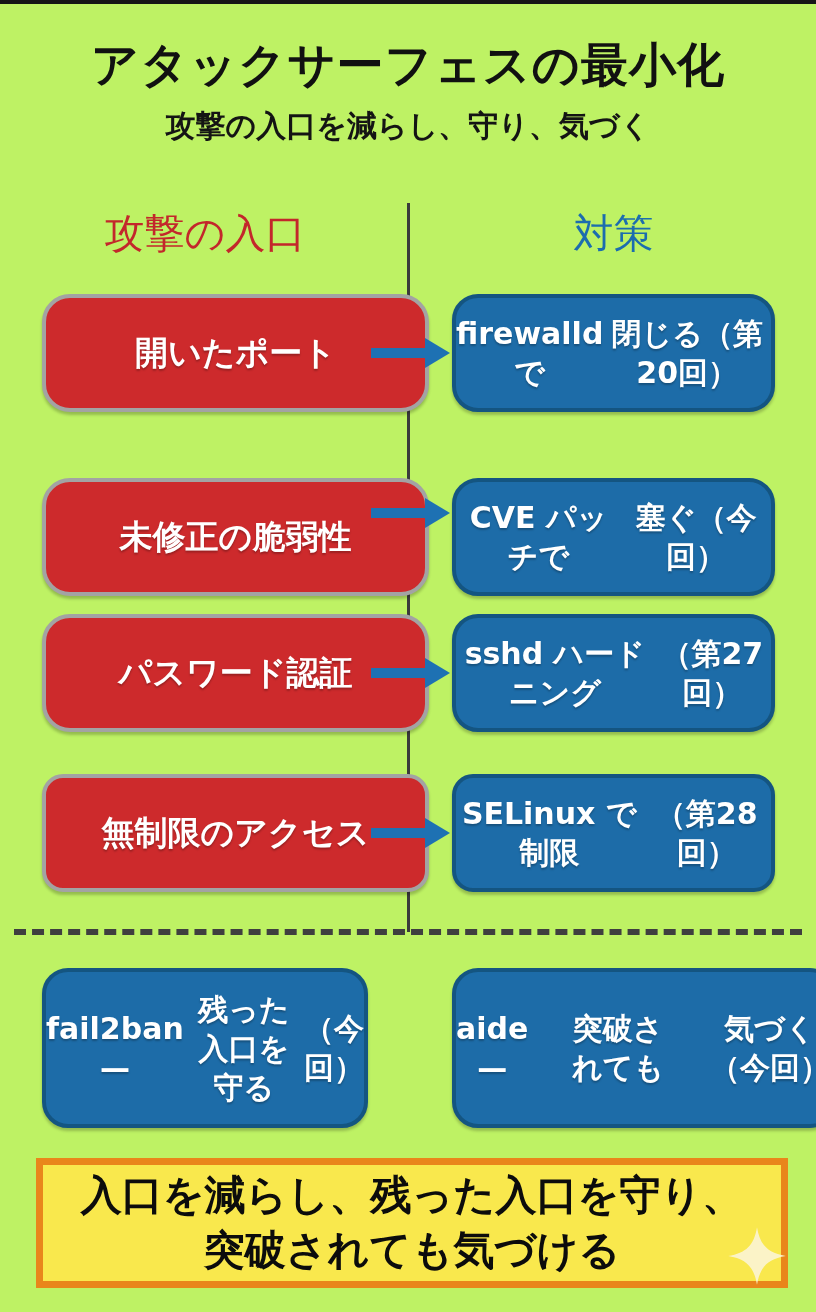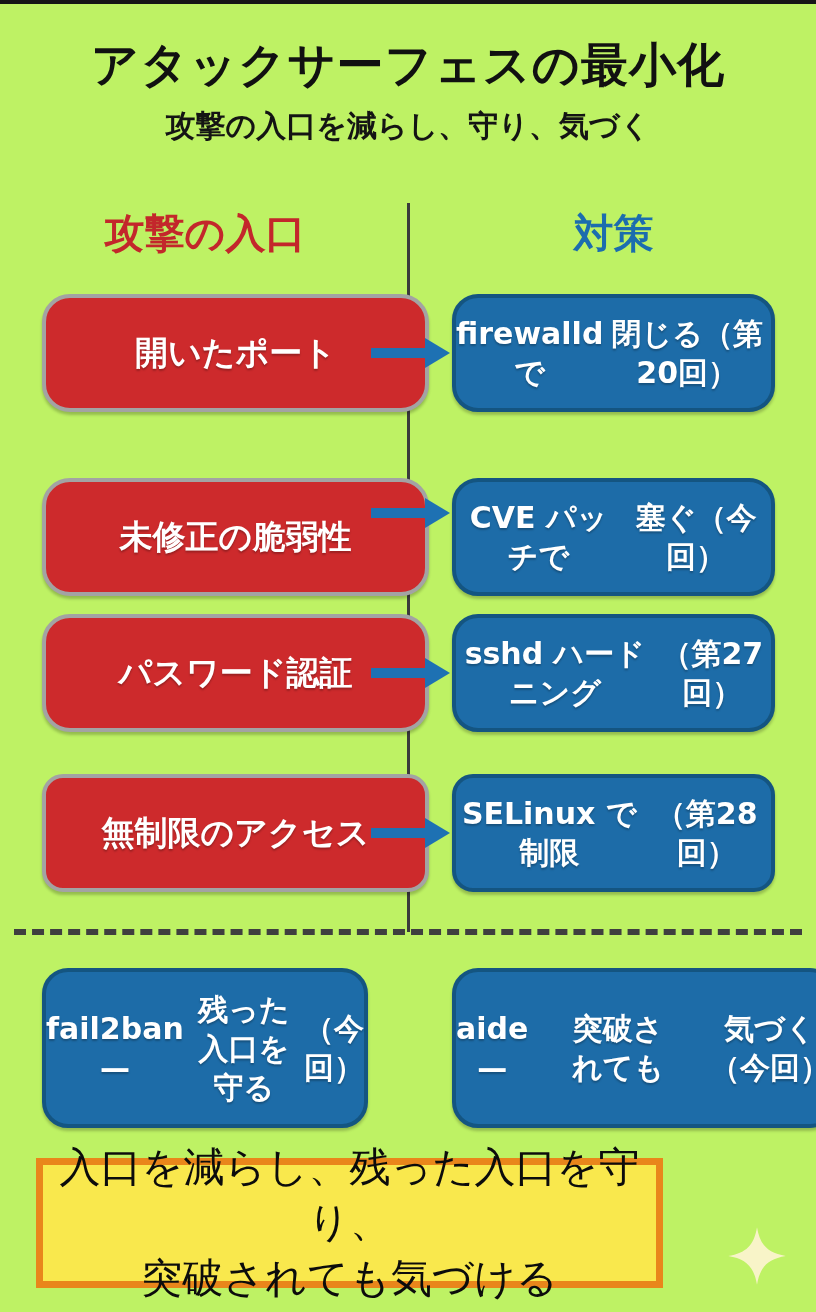--- a/index.html
+++ b/index.html
@@ -15,21 +15,21 @@
     text-align:center; font-size:47px; font-weight:800; color:#111;
     letter-spacing:1px;
   }
   .subtitle {
     position:absolute; top:106px; left:0; width:100%;
     text-align:center; font-size:30px; font-weight:700; color:#141414;
   }
 
   .col-header {
     position:absolute; top:206px; text-align:center;
-    font-size:40px; font-weight:700;
+    font-size:40px; font-weight:400;
   }
   .col-header.left  { left:42px;  width:326px; color:#C3272B; }
   .col-header.right { left:452px; width:323px; color:#1C6DAE; }
 
   .vdivider {
     position:absolute; left:407px; top:203px; width:3px; height:729px;
     background:#3B3B3B;
   }
 
   .rbox {
@@ -64,24 +64,24 @@
   .dashed {
     position:absolute; left:14px; right:14px; top:929px;
     border-top:6px dashed #3F3F3F;
   }
 
   .extra { top:968px; height:160px; }
   .extra.leftbox  { left:42px;  width:326px; }
   .extra.rightbox { left:452px; width:384px;gap:36px; }
 
   .banner {
-    position:absolute; left:36px; top:1158px; width:627px; height:130px;
+    position:absolute; left:36px; top:1158px; width:752px; height:130px;
     background:#F9E84D; border:7px solid #E9861B; box-sizing:border-box;
     display:flex; flex-direction:column; align-items:center; justify-content:center;
-    color:#0C0C0C; font-size:41px; font-weight:400; text-align:center;
+    color:#0C0C0C; font-size:41px; font-weight:700; text-align:center;
     line-height:1.35;
   }
   .banner span { display:block; }
 
   .sparkle { position:absolute; left:727px; top:1226px; width:60px; height:60px; }
 </style>
 </head>
 <body>
 
 <div class="canvas">

